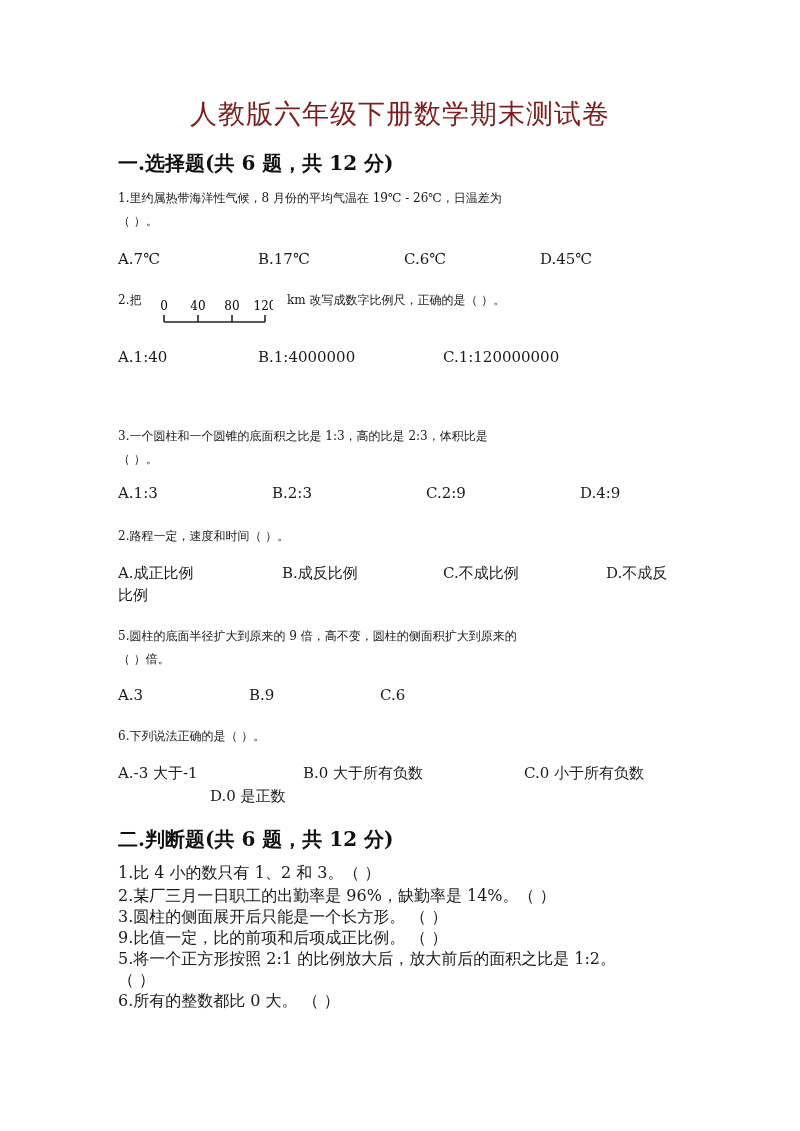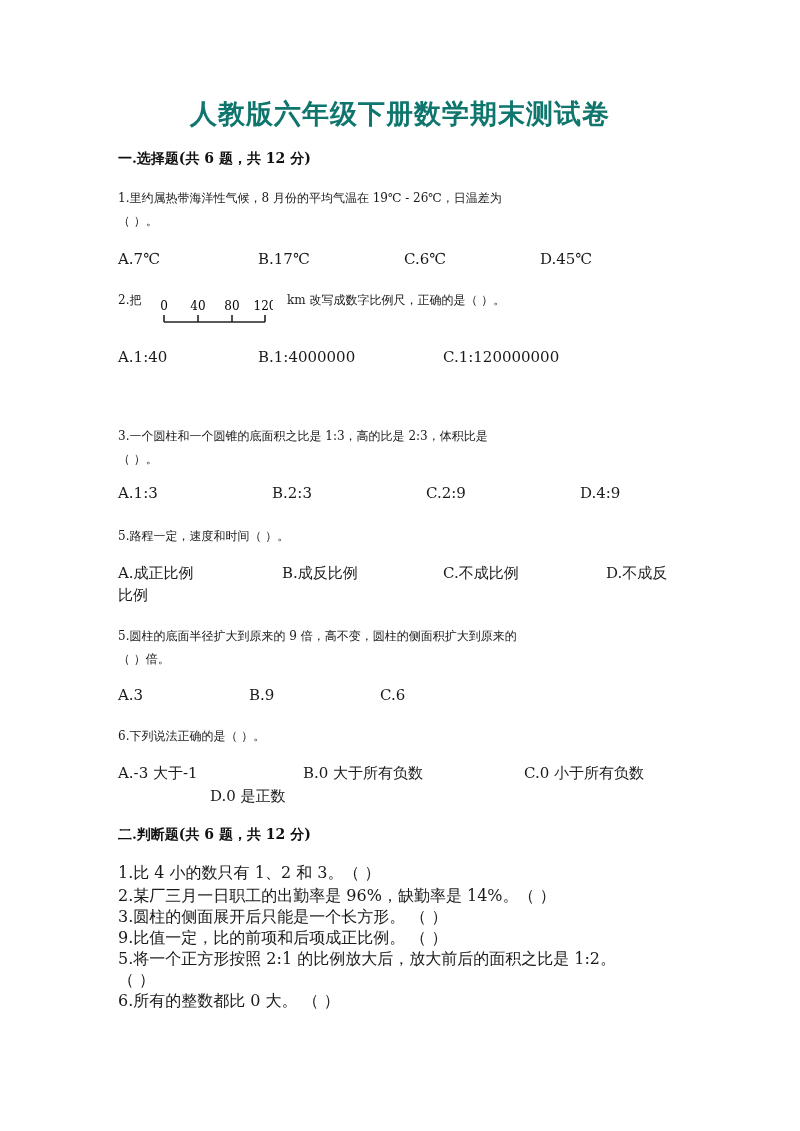--- a/index.html
+++ b/index.html
@@ -14,26 +14,25 @@
       overflow: hidden;
       font-family: "DejaVu Serif", "Liberation Serif", serif;
       color: #1a1a1a;
     }
     .abs { position: absolute; white-space: nowrap; }
     .title {
       left: 0; width: 800px; top: 96px;
       text-align: center;
       font-size: 27px;
       letter-spacing: 1px;
-      color: #0f766e;
-      font-weight: bold;
+      color: #7f1d1d;
     }
     .section {
       left: 118px;
-      font-size: 14px;
+      font-size: 20px;
       font-weight: bold;
       color: #111;
     }
     .q {
       left: 118px;
       font-size: 12px;
       line-height: 22px;
     }
     .opt {
       font-size: 15px;
@@ -85,21 +84,21 @@
 <div class="abs opt" style="left:258px; top:348px;">B.1:4000000</div>
 <div class="abs opt" style="left:443px; top:348px;">C.1:120000000</div>
 
 <div class="abs q" style="top:425px;">3.一个圆柱和一个圆锥的底面积之比是 1:3，高的比是 2:3，体积比是</div>
 <div class="abs q" style="top:448px;">（        ）。</div>
 <div class="abs opt" style="left:118px; top:484px;">A.1:3</div>
 <div class="abs opt" style="left:272px; top:484px;">B.2:3</div>
 <div class="abs opt" style="left:426px; top:484px;">C.2:9</div>
 <div class="abs opt" style="left:580px; top:484px;">D.4:9</div>
 
-<div class="abs q" style="top:525px;">5.路程一定，速度和时间（       ）。</div>
+<div class="abs q" style="top:525px;">2.路程一定，速度和时间（       ）。</div>
 <div class="abs opt" style="left:118px; top:564px;">A.成正比例</div>
 <div class="abs opt" style="left:282px; top:564px;">B.成反比例</div>
 <div class="abs opt" style="left:443px; top:564px;">C.不成比例</div>
 <div class="abs opt" style="left:606px; top:564px;">D.不成反</div>
 <div class="abs opt" style="left:118px; top:586px;">比例</div>
 
 <div class="abs q" style="top:625px;">5.圆柱的底面半径扩大到原来的 9 倍，高不变，圆柱的侧面积扩大到原来的</div>
 <div class="abs q" style="top:648px;">（        ）倍。</div>
 <div class="abs opt" style="left:118px; top:686px;">A.3</div>
 <div class="abs opt" style="left:249px; top:686px;">B.9</div>

